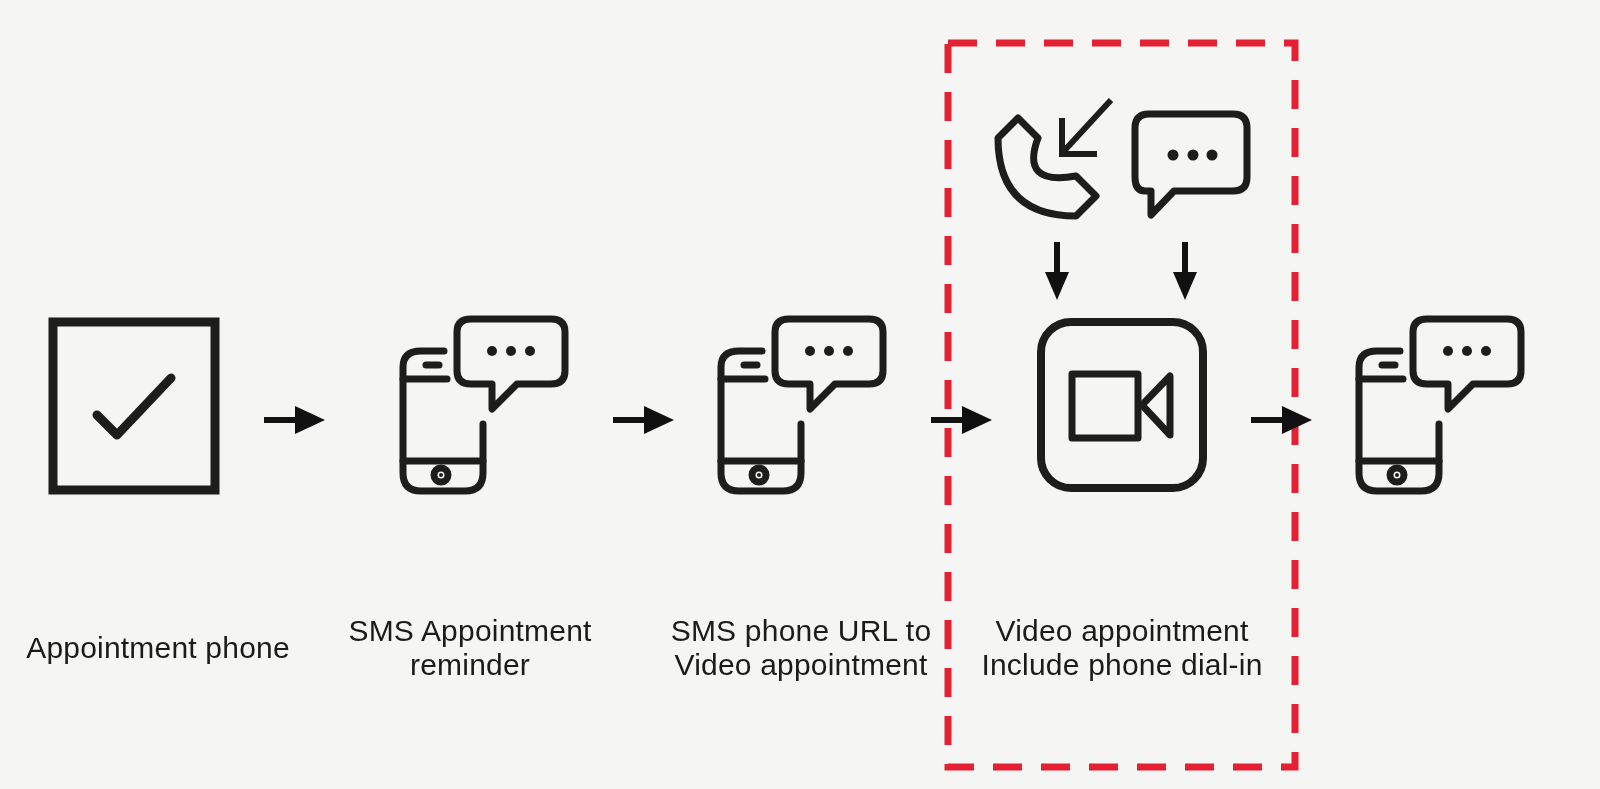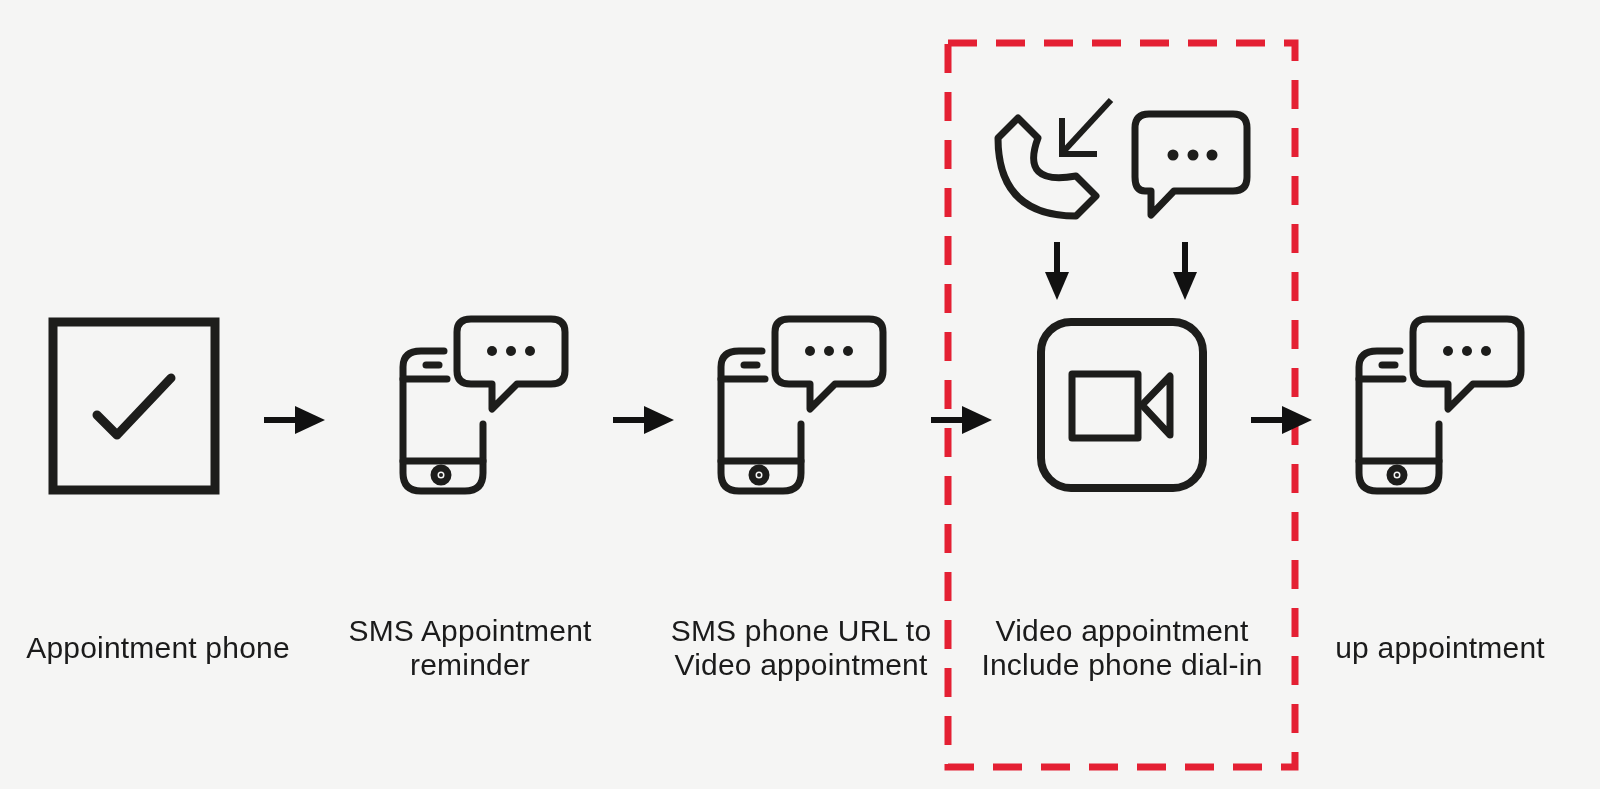--- a/index.html
+++ b/index.html
@@ -154,17 +154,16 @@
         <path d="M74 4 H154 Q168 4 168 17 V56 Q168 69 154 69 H120 L95 94 V69 H74 Q60 69 60 56 V17 Q60 4 74 4 Z"></path>
       </g>
       <g fill="#1d1d1b">
         <circle cx="44" cy="160" r="2"></circle>
         <circle cx="95" cy="36" r="5"></circle>
           <circle cx="114" cy="36" r="5"></circle>
           <circle cx="133" cy="36" r="5"></circle>
       </g>
     </svg>
     <div class="label" style="left:1280px">
-      <span>up appointment</span>
     </div>
   </div>
 
 </div>
 
 </body></html>

